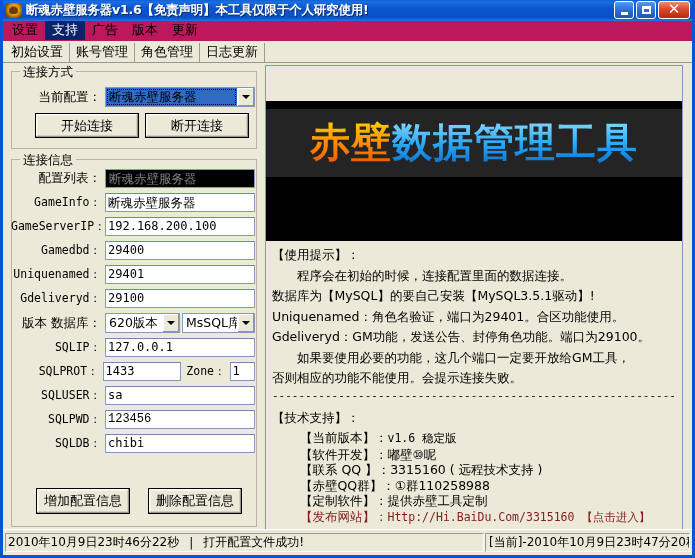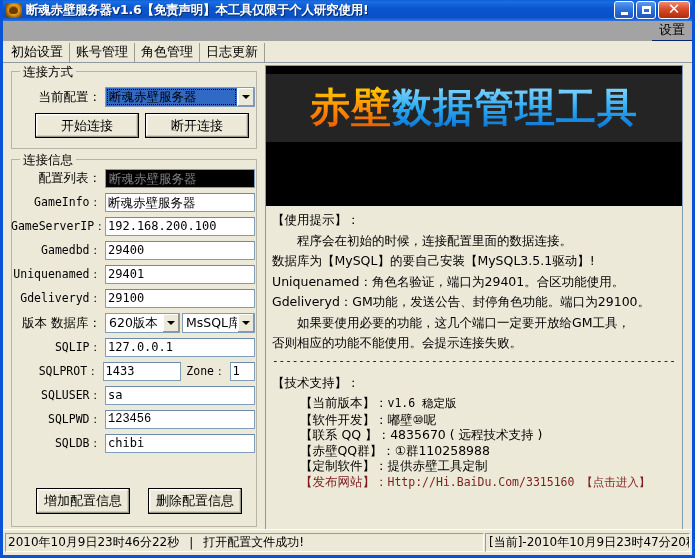--- a/index.html
+++ b/index.html
@@ -95,26 +95,25 @@
     width: 9px; height: 8px; border: 2px solid #fff; border-top-width: 3px; box-sizing: border-box;
   }
   .win-btn.close .glyph {
     color: #fff; font-size: 15px; font-weight: bold; line-height: 1;
     font-family: "DejaVu Sans", sans-serif; margin-top: -1px;
   }
 
   
   #menubar {
     height: 20px;
-    background: #a3a3a3;
-    display: flex;
-    align-items: flex-end;
+    background: #be185d;
+    display: flex;
+    align-items: flex-start;
     padding-left: 2px;
     border-bottom: 0;
-    flex-direction: column;
   }
   .menu-item {
     padding: 2px 7px 3px 7px;
     font-size: 13px;
     color: #000000;
     font-family: "DejaVu Sans", "Liberation Sans", sans-serif;
     white-space: nowrap;
     line-height: 14px;
   }
   .menu-item.selected {
@@ -296,20 +295,21 @@
     border: 1px solid #7f9db9;
     background: #ece9d8;
     overflow: hidden;
   }
   #banner {
     width: 100%;
     height: 140px;
     background: #000000;
     position: relative;
     overflow: hidden;
+    margin-top: 35px;
   }
   #banner-strip {
     position: absolute;
     left: 0; top: 8px;
     width: 100%;
     height: 68px;
     background: #242424;
   }
   #banner-title {
     position: absolute;
@@ -586,21 +586,21 @@
       </div>
 
       <div id="support-block">
         <div class="sline">
           <span>【当前版本】：</span><span class="val-mono">v1.6 稳定版</span>
         </div>
         <div class="sline">
           <span>【软件开发】：</span><span>嘟壁⑩呢</span>
         </div>
         <div class="sline">
-          <span>【联系 QQ 】：</span><span>4835670 ( 远程技术支持 )</span>
+          <span>【联系 QQ 】：</span><span>3315160 ( 远程技术支持 )</span>
         </div>
         <div class="sline">
           <span>【赤壁QQ群】：</span><span>①群110258988</span>
         </div>
         <div class="sline">
           <span>【定制软件】：</span><span>提供赤壁工具定制</span>
         </div>
         <div class="sline red">
           <span>【发布网站】：</span><span class="val-mono">Http://Hi.BaiDu.Com/3315160  【点击进入】</span>
         </div>

